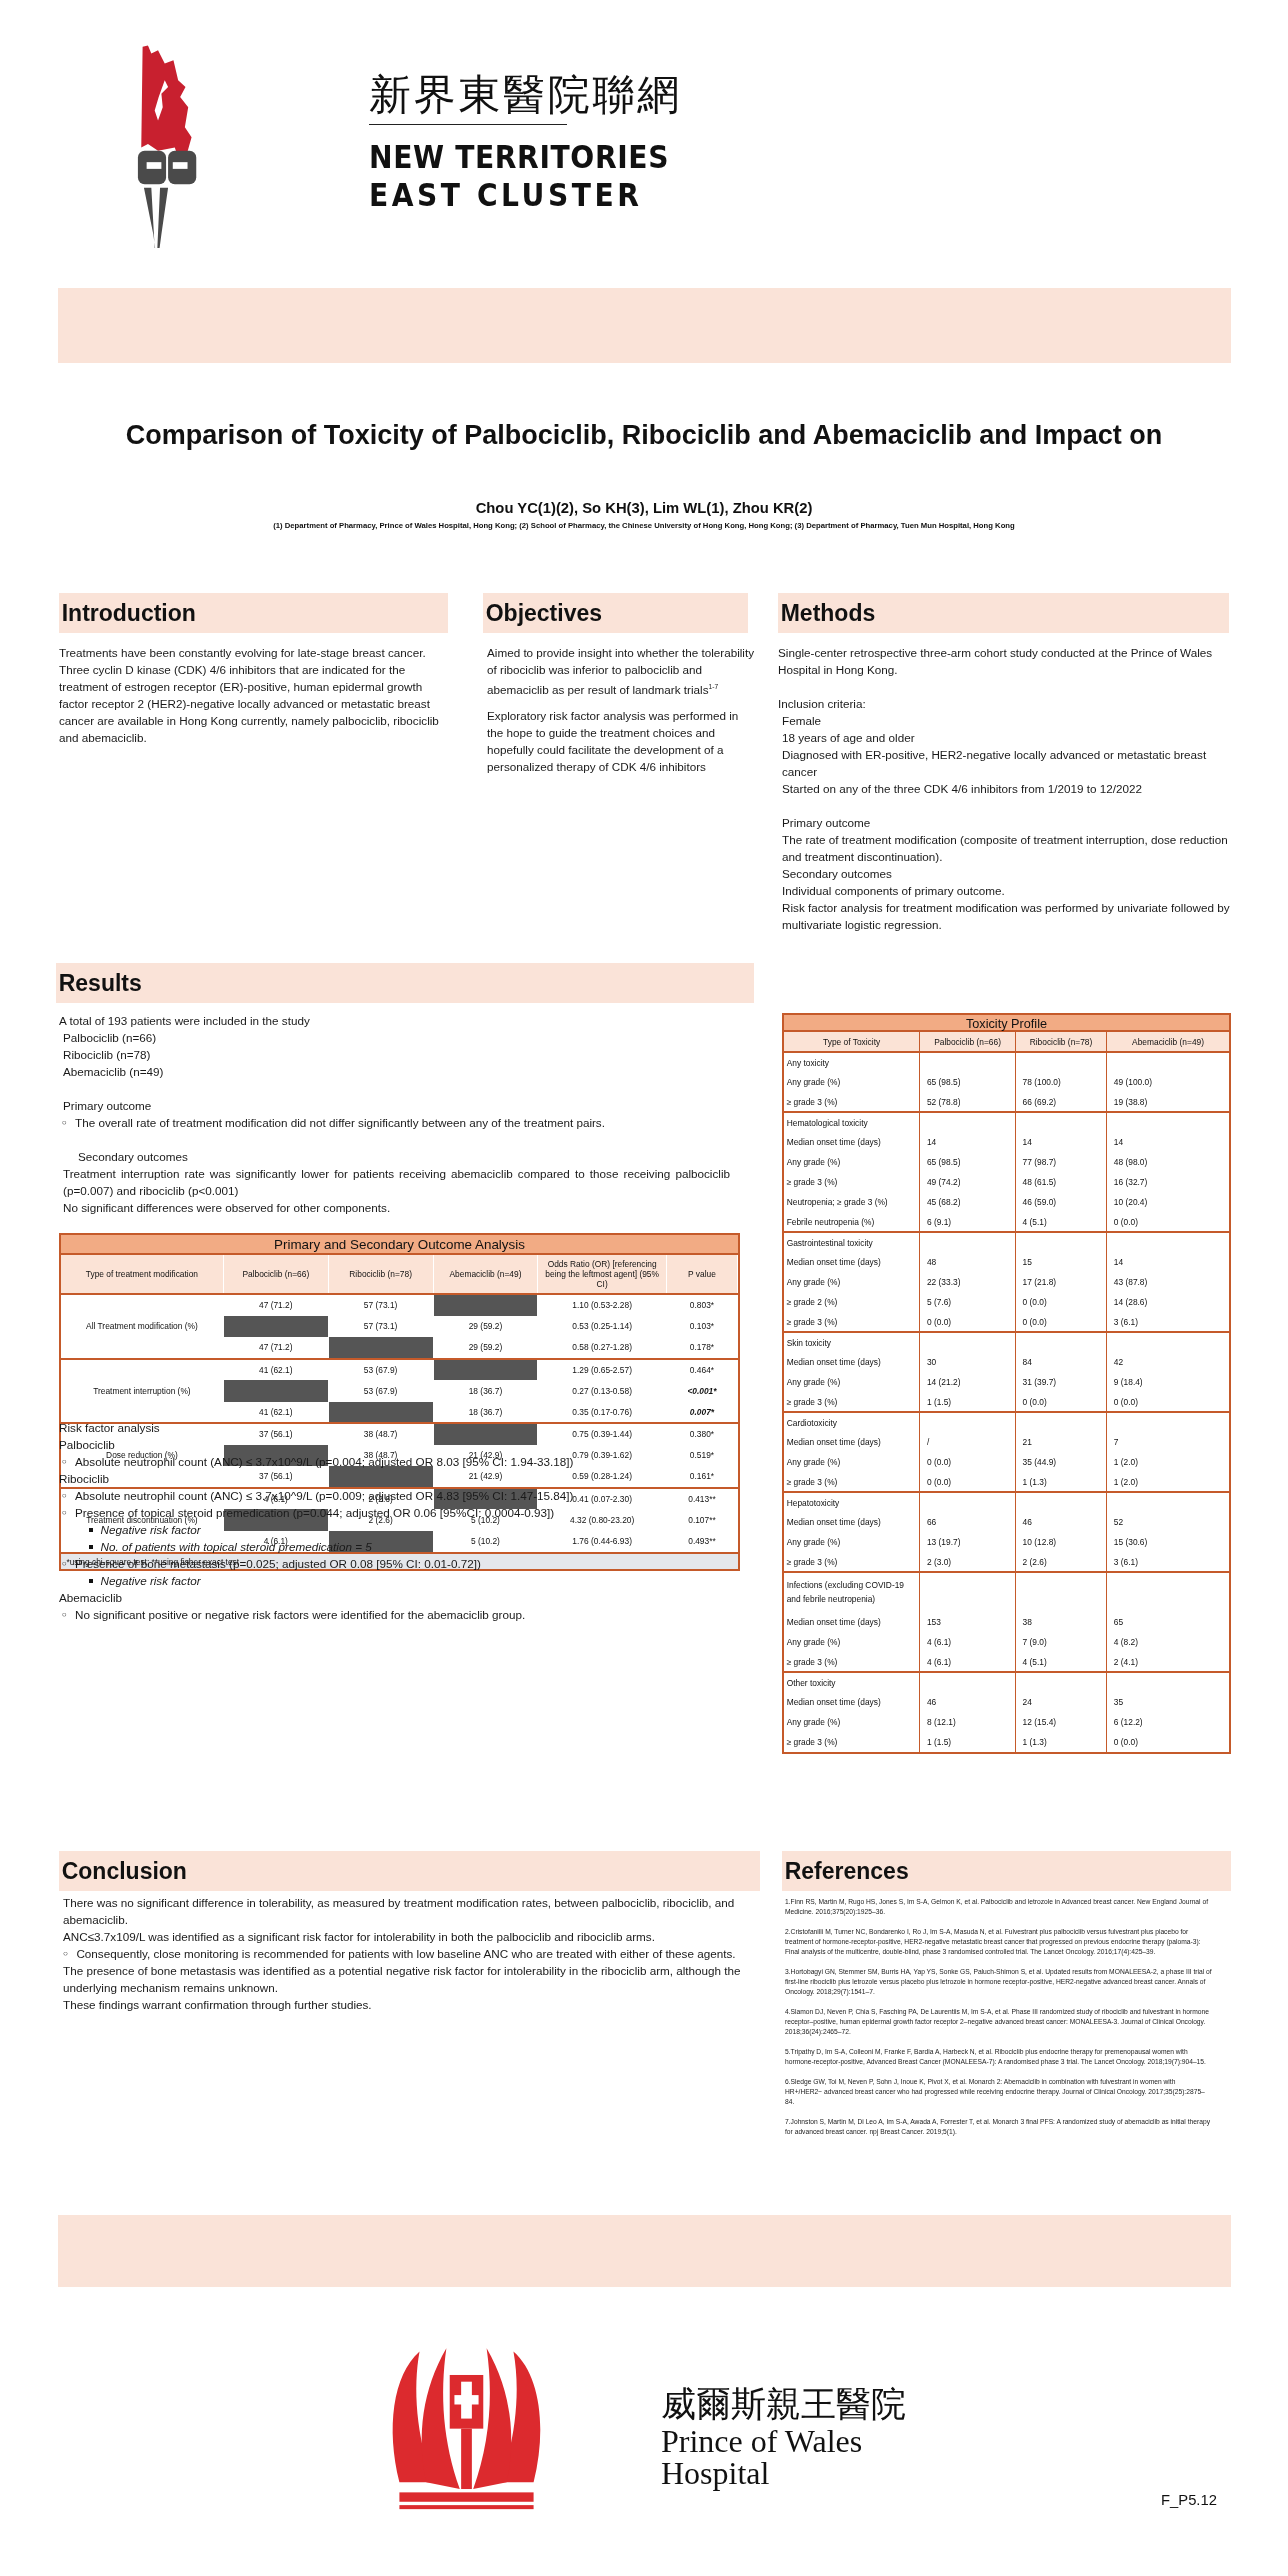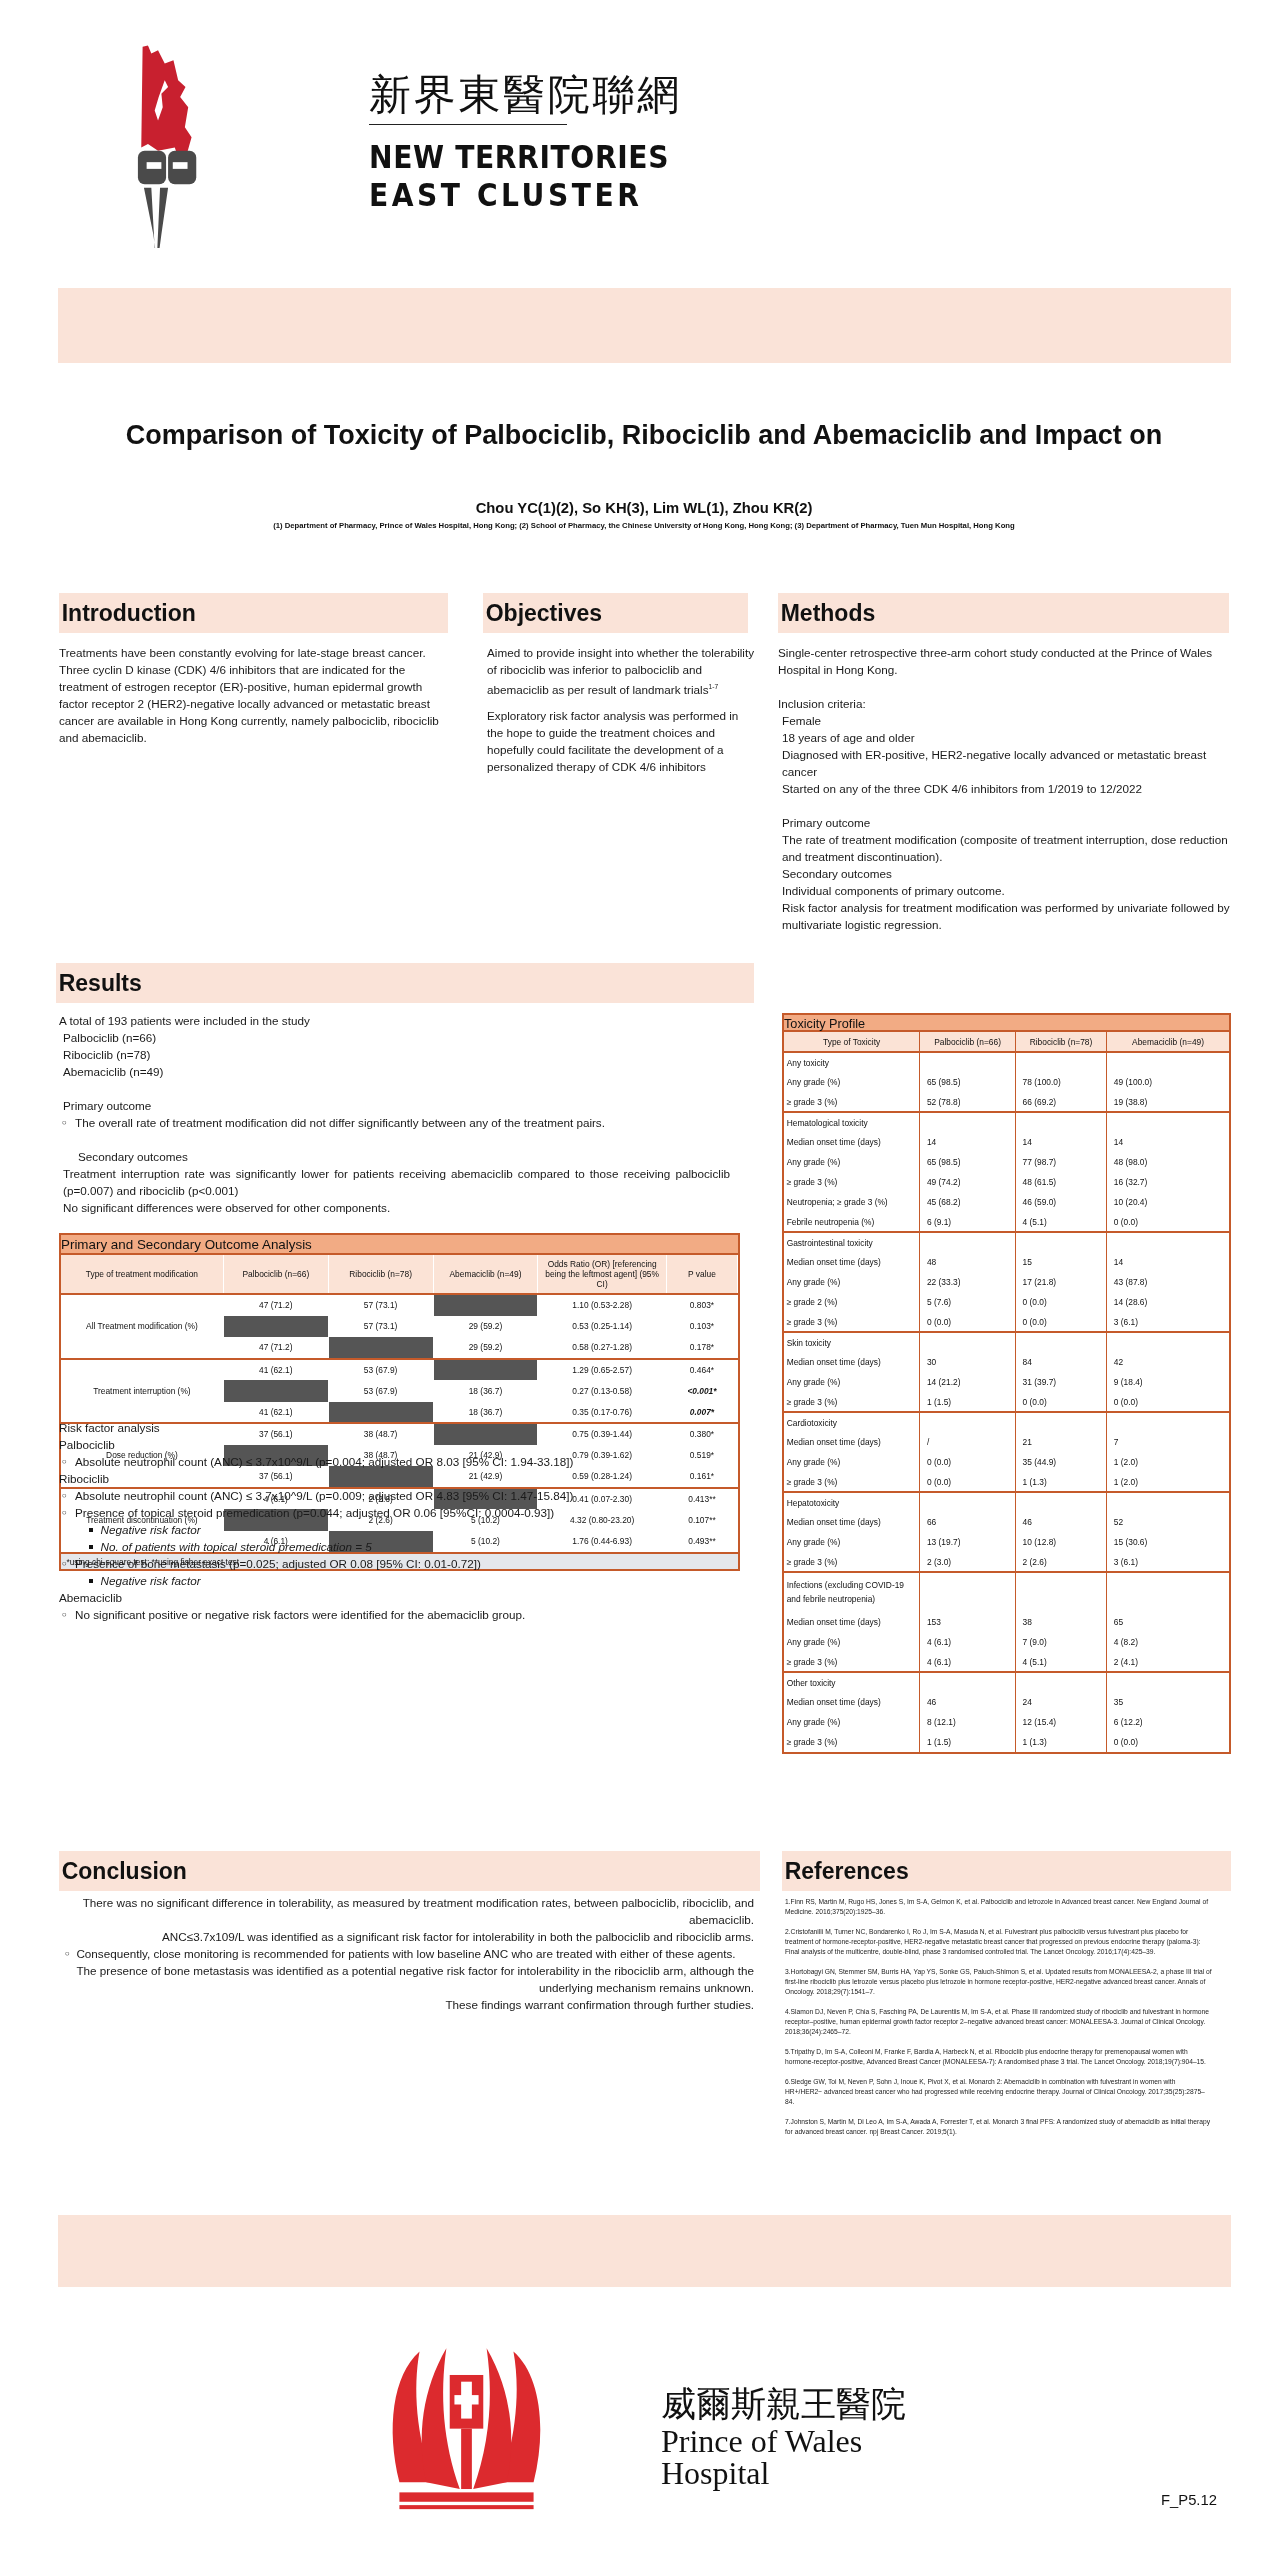--- a/index.html
+++ b/index.html
@@ -38,21 +38,21 @@
 
   
   #res-head { left: 56px; top: 963px; width: 698px; }
   #res-body { left: 59px; top: 1012px; width: 671px; }
   .bullet-o { display: flex; gap: 6.7px; }
   .bullet-o .b { width: 6.7px; font-size: 8px; line-height: 17px; }
   .justify { text-align: justify; }
 
   
   #outcome-table-wrap { left: 59px; top: 1233px; width: 681px; border: 2px solid #c55a2a; }
-  .tbl-title { background: #f2ab84; font-size: 13.4px; height: 20px; line-height: 20px; border-bottom: 2px solid #c55a2a; }
+  .tbl-title { background: #f2ab84; text-align: center; font-size: 13.4px; height: 20px; line-height: 20px; border-bottom: 2px solid #c55a2a; }
   table { border-collapse: collapse; width: 100%; }
   #outcome-table th { background: #fbe3d6; font-weight: normal; font-size: 8.4px; padding: 2.7px 2.7px; text-align: center; height: 39px; border-bottom: 2px solid #c55a2a; border-right: 1.3px solid #fff; }
   #outcome-table td { font-size: 8.4px; text-align: center; height: 21.5px; border-right: 1.3px solid #fff; }
   #outcome-table tr.grp-start td { border-top: 2px solid #c55a2a; }
   #outcome-table td.dark { background: #555555; }
   #outcome-table td.pcol, #outcome-table th.pcol { border-left: 1.3px solid #000; }
   #outcome-table td.bold-it { font-weight: bold; font-style: italic; }
   .tbl-foot { background: #e5e7eb; font-size: 8.4px; padding: 2.7px 5.4px; border-top: 2px solid #c55a2a; }
 
   #risk-body { left: 59px; top: 1419px; width: 671px; }
@@ -65,21 +65,21 @@
   #tox-wrap .tbl-title { border-top: 2px solid #c55a2a; font-size: 12.7px; height: 19px; line-height: 19px; }
   #tox-table th { background: #fbe3d6; font-weight: normal; font-size: 8.4px; height: 20px; border-right: 1.3px solid #c55a2a; border-bottom: 2px solid #c55a2a; text-align: center; }
   #tox-table th:last-child, #tox-table td:last-child { border-right: none; }
   #tox-table td { font-size: 8.4px; height: 20px; padding-left: 2.7px; border-right: 1.3px solid #c55a2a; vertical-align: middle; }
   #tox-table td.val { padding-left: 6.7px; }
   #tox-table tr.grp td { border-top: 2px solid #c55a2a; }
   #tox-table tr.tall td { height: 40px; line-height: 13.4px; }
 
   
   #conc-head { left: 59px; top: 1851px; width: 701px; }
-  #conc-body { left: 63px; top: 1894px; width: 691px; text-align: right; }
+  #conc-body { left: 63px; top: 1894px; width: 691px; }
   #ref-head { left: 782px; top: 1851px; width: 449px; }
   #ref-body { left: 785px; top: 1897px; width: 429px; font-size: 6.7px; line-height: 10px; color: #222; }
   .ref-item { margin-bottom: 10px; }
 
   #bottom-band { left: 58px; top: 2215px; width: 1173px; height: 72px; }
 
   #pwh-logo { left: 386px; top: 2348px; width: 161px; height: 168px; }
   .pwh-text { left: 661px; font-family: "Liberation Serif", serif; }
   #pwh-cn { top: 2381px; font-size: 35px; font-family: "DejaVu Sans", sans-serif; }
   #pwh-en1 { top: 2423px; font-size: 32px; }

